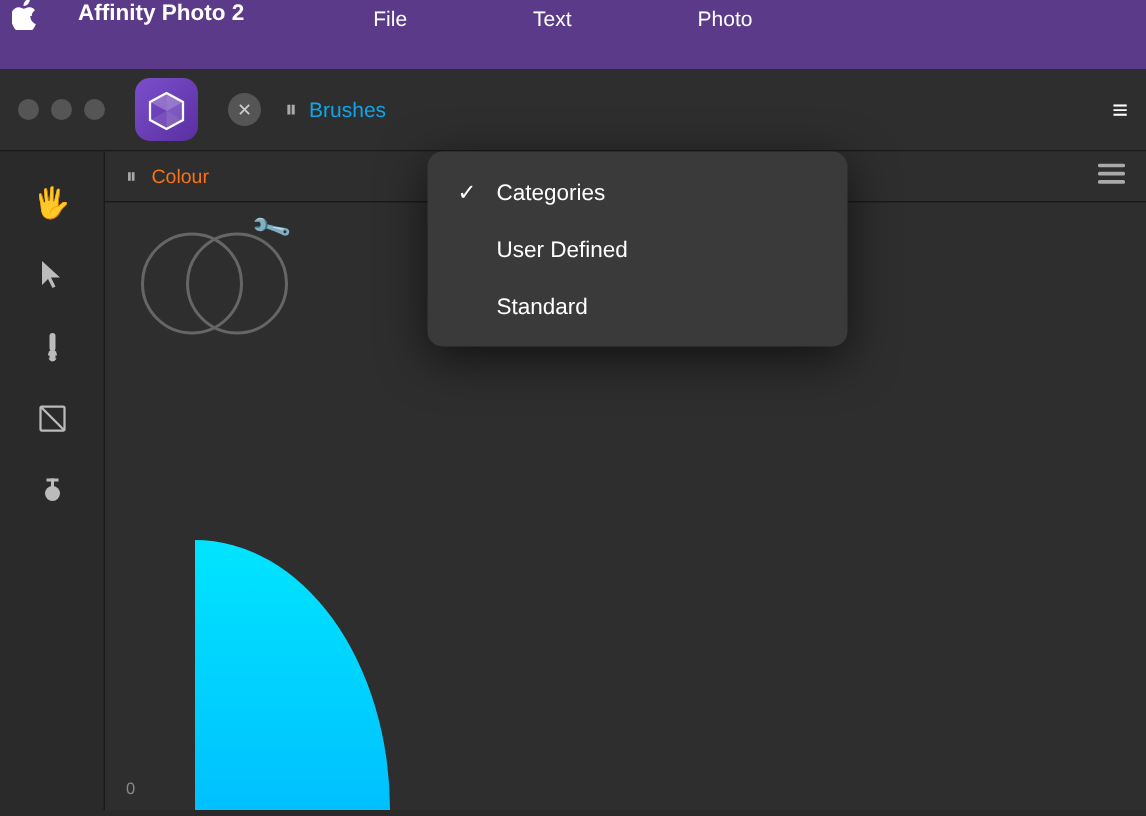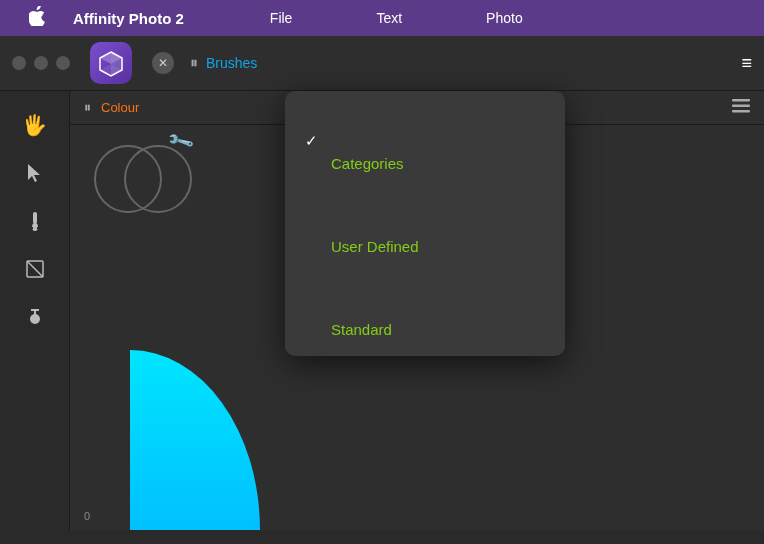--- a/index.html
+++ b/index.html
@@ -8,24 +8,24 @@
       width: 764px;
       height: 544px;
       overflow: hidden;
       font-family: -apple-system, BlinkMacSystemFont, "SF Pro Display", "Helvetica Neue", sans-serif;
       background: #2a2a2a;
     }
 
     
     .menu-bar {
       display: flex;
-      align-items: center;
+      align-items: flex-start;
       background: #5b3a8a;
-      height: 36px;
-      padding: 0 29px;
+      height: 46px;
+      padding: 0 8px;
       gap: 24px;
     }
 
     .apple-logo {
       font-size: 20px;
       color: white;
       margin-right: 4px;
     }
 
     .app-name {
@@ -251,22 +251,21 @@
     }
 
     .dropdown-checkmark {
       font-size: 15px;
       color: white;
       width: 16px;
     }
 
     .dropdown-item-label {
       font-size: 15px;
-      color: #84cc16;
-      margin-top: 46px;
+      color: #ffffff;
     }
 
     .bottom-label {
       color: #888;
       font-size: 11px;
       position: absolute;
       bottom: 8px;
       left: 14px;
     }
   </style>

